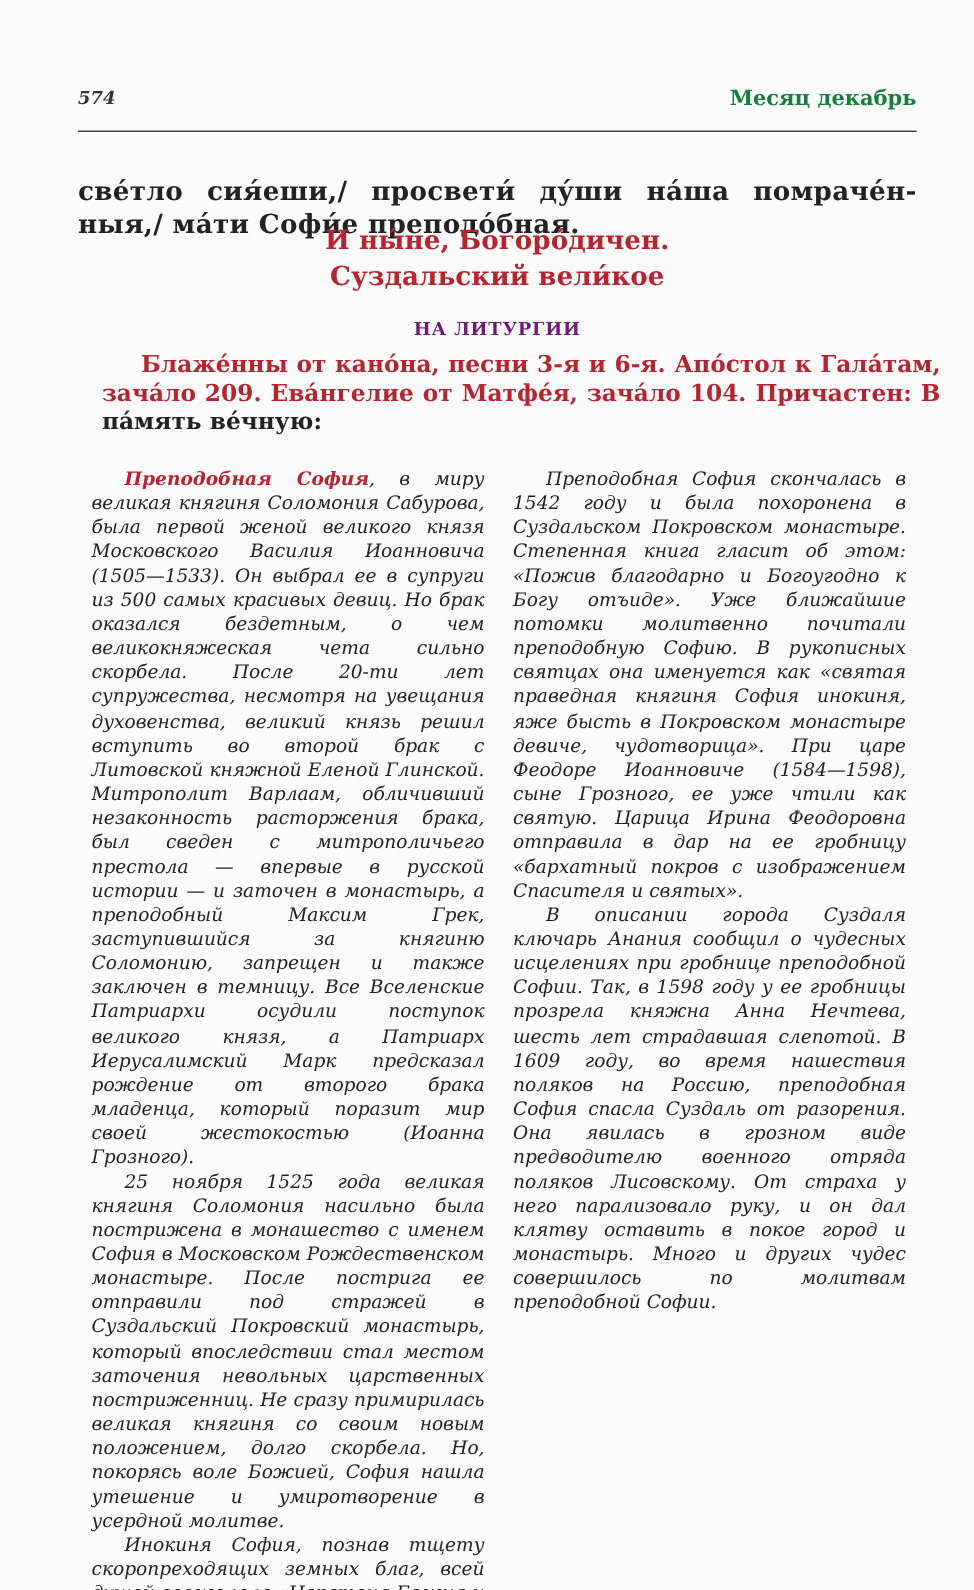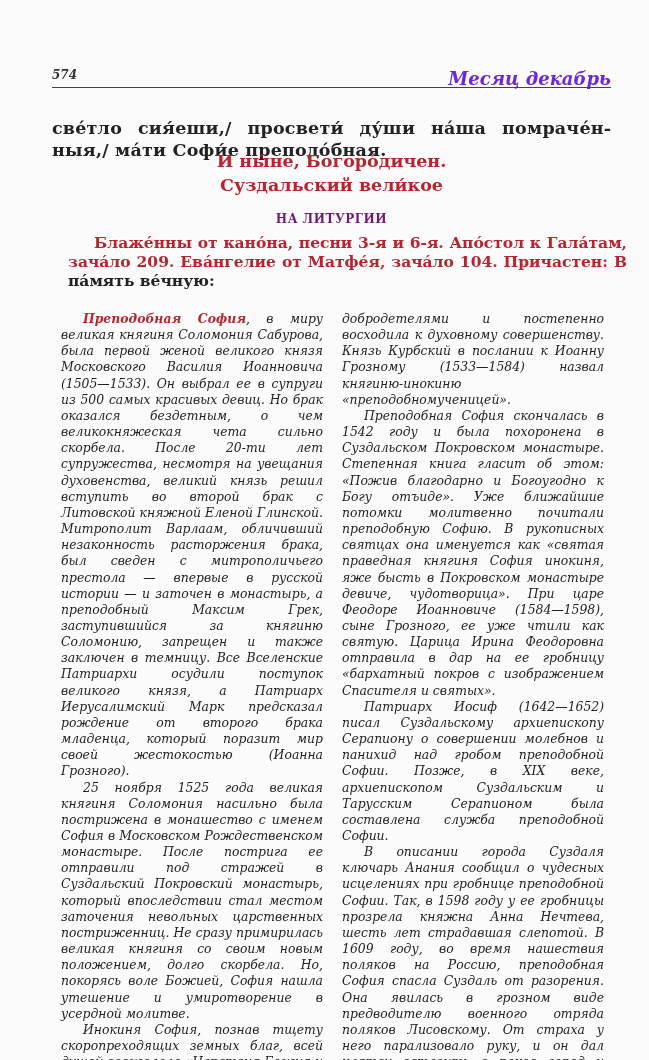--- a/index.html
+++ b/index.html
@@ -1,23 +1,23 @@
 <!DOCTYPE html>
 <html><head>
 <meta charset="utf-8">
 <style>
   html, body { margin: 0; padding: 0; }
   body {
     width: 649px; height: 1060px; background: #fbfbfb; position: relative; overflow: hidden;
     font-family: "DejaVu Serif", "Liberation Serif", serif; color: #222;
   }
   .page { position: absolute; left: 52px; top: 0; width: 559px; }
-  .running-head { position: absolute; top: 68px; left: 0; width: 559px; height: 18px; }
+  .running-head { position: absolute; top: 58px; left: 0; width: 559px; height: 18px; }
   .page-number { position: absolute; left: 0; top: 0; font-weight: bold; font-style: italic; font-size: 12px; color: #333; }
-  .running-title { position: absolute; right: 0; top: 0; font-weight: bold; font-style: italic; font-size: 18px; color: #6d28d9; }
+  .running-title { position: absolute; right: 0; top: 0; font-weight: bold; font-size: 14px; color: #15803d; }
   .header-rule { position: absolute; top: 87px; left: 0; width: 559px; height: 0; border-top: 1.5px solid #444; }
   .verse { position: absolute; top: 104px; left: 0; width: 559px; font-size: 17.5px; font-weight: bold; line-height: 22px; color: #222; text-align: justify; letter-spacing: 0.2px; margin-top: 13px; }
   .rubric { position: absolute; left: 0; width: 559px; text-align: center; font-size: 17.5px; font-weight: bold; color: #b8232f; line-height: 22px; }
   .rubric1 { top: 150px; }
   .rubric2 { top: 174px; }
   .section-head { position: absolute; top: 212px; left: 0; width: 559px; text-align: center; font-size: 12px; font-weight: bold; color: #701a75; letter-spacing: 0.5px; }
   .readings { position: absolute; top: 233px; left: 0; width: 559px; font-size: 15.5px; font-weight: bold; line-height: 19px; color: #b8232f; text-align: justify; text-indent: 26px; margin-left: 16px; }
   .readings .black { color: #222; }
   .col { position: absolute; top: 311px; width: 262px; font-size: 12.4px; line-height: 16.15px; color: #222; text-align: justify; hyphens: manual; }
   .col-left { left: 9px; }
@@ -45,18 +45,16 @@
 
   <div class="readings"><span>Блажéнны от канóна, песни 3-я и 6-я. Апóстол к Галáтам, зачáло 209. Евáнгелие от Матфéя, зачáло 104. Причастен: В</span><span class="black"> пáмять вéчную:</span></div>
 
   <div class="col col-left">
     <p><span class="lead">Преподобная София</span><span>, в миру великая княгиня Соломония Сабурова, была первой женой великого князя Московского Василия Иоанновича (1505—1533). Он выбрал ее в супруги из 500 самых красивых девиц. Но брак оказался бездетным, о чем великокняжеская чета сильно скорбела. После 20-ти лет супружества, несмотря на увещания духовенства, великий князь решил вступить во второй брак с Литовской княжной Еленой Глинской. Митрополит Варлаам, обличивший незаконность расторжения брака, был сведен с митрополичьего престола — впервые в русской истории — и заточен в монастырь, а преподобный Максим Грек, заступившийся за княгиню Соломонию, запрещен и также заключен в темницу. Все Вселенские Патриархи осудили поступок великого князя, а Патриарх Иерусалимский Марк предсказал рождение от второго брака младенца, который поразит мир своей жестокостью (Иоанна Грозного).</span></p>
     <p>25 ноября 1525 года великая княгиня Соломония насильно была пострижена в монашество с именем София в Московском Рождественском монастыре. После пострига ее отправили под стражей в Суздальский Покровский монастырь, который впоследствии стал местом заточения невольных царственных постриженниц. Не сразу примирилась великая княгиня со своим новым положением, долго скорбела. Но, покорясь воле Божией, София нашла утешение и умиротворение в усердной молитве.</p>
     <p>Инокиня София, познав тщету скоропреходящих земных благ, всей душой возжелала «Царствия Божия и правды его» (Мф. 6, 33). В то время, как в миру умножались беззакония, она в своем уединении украшалась</p>
   </div>
 
   <div class="col col-right">
-    <p class="noindent">добродетелями и постепенно восходила к духовному совершенству. Князь Курбский в послании к Иоанну Грозному (1533—1584) назвал княгиню-инокиню «преподобномученицей».</p>
     <p>Преподобная София скончалась в 1542 году и была похоронена в Суздальском Покровском монастыре. Степенная книга гласит об этом: «Пожив благодарно и Богоугодно к Богу отъиде». Уже ближайшие потомки молитвенно почитали преподобную Софию. В рукописных святцах она именуется как «святая праведная княгиня София инокиня, яже бысть в Покровском монастыре девиче, чудотворица». При царе Феодоре Иоанновиче (1584—1598), сыне Грозного, ее уже чтили как святую. Царица Ирина Феодоровна отправила в дар на ее гробницу «бархатный покров с изображением Спасителя и святых».</p>
-    <p>Патриарх Иосиф (1642—1652) писал Суздальскому архиепископу Серапиону о совершении молебнов и панихид над гробом преподобной Софии. Позже, в XIX веке, архиепископом Суздальским и Тарусским Серапионом была составлена служба преподобной Софии.</p>
     <p>В описании города Суздаля ключарь Анания сообщил о чудесных исцелениях при гробнице преподобной Софии. Так, в 1598 году у ее гробницы прозрела княжна Анна Нечтева, шесть лет страдавшая слепотой. В 1609 году, во время нашествия поляков на Россию, преподобная София спасла Суздаль от разорения. Она явилась в грозном виде предводителю военного отряда поляков Лисовскому. От страха у него парализовало руку, и он дал клятву оставить в покое город и монастырь. Много и других чудес совершилось по молитвам преподобной Софии.</p>
   </div>
 </div>
 
 </body></html>

